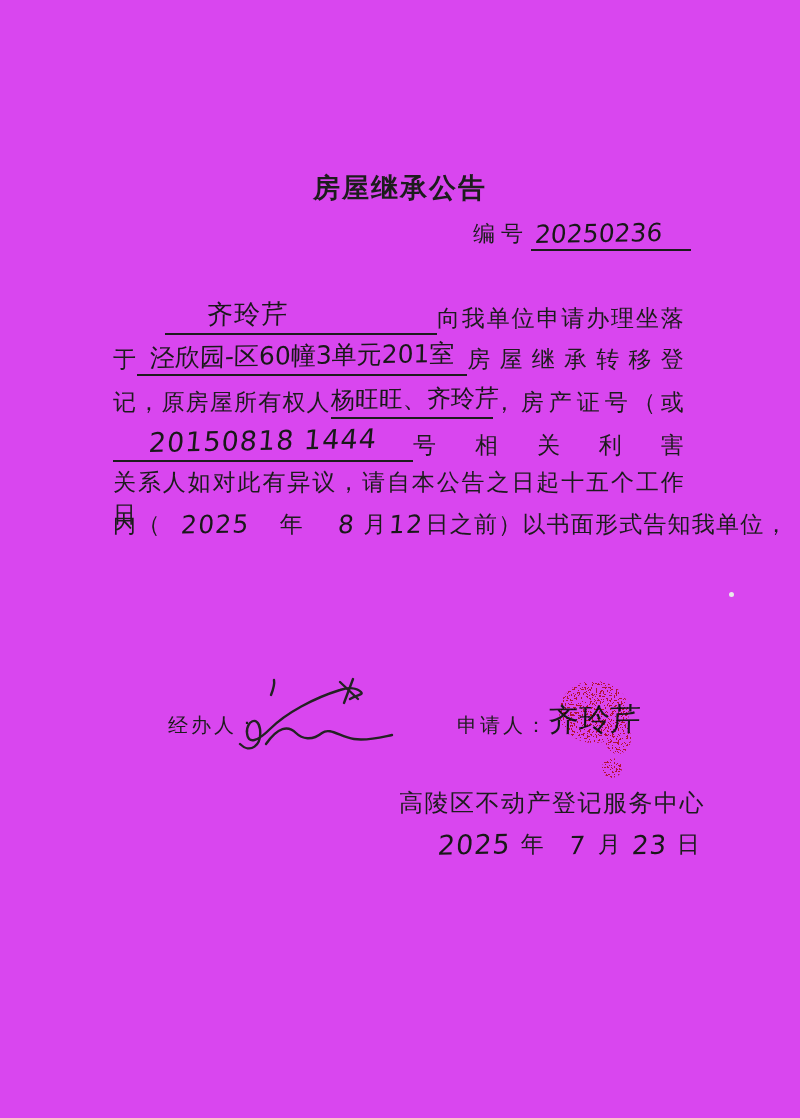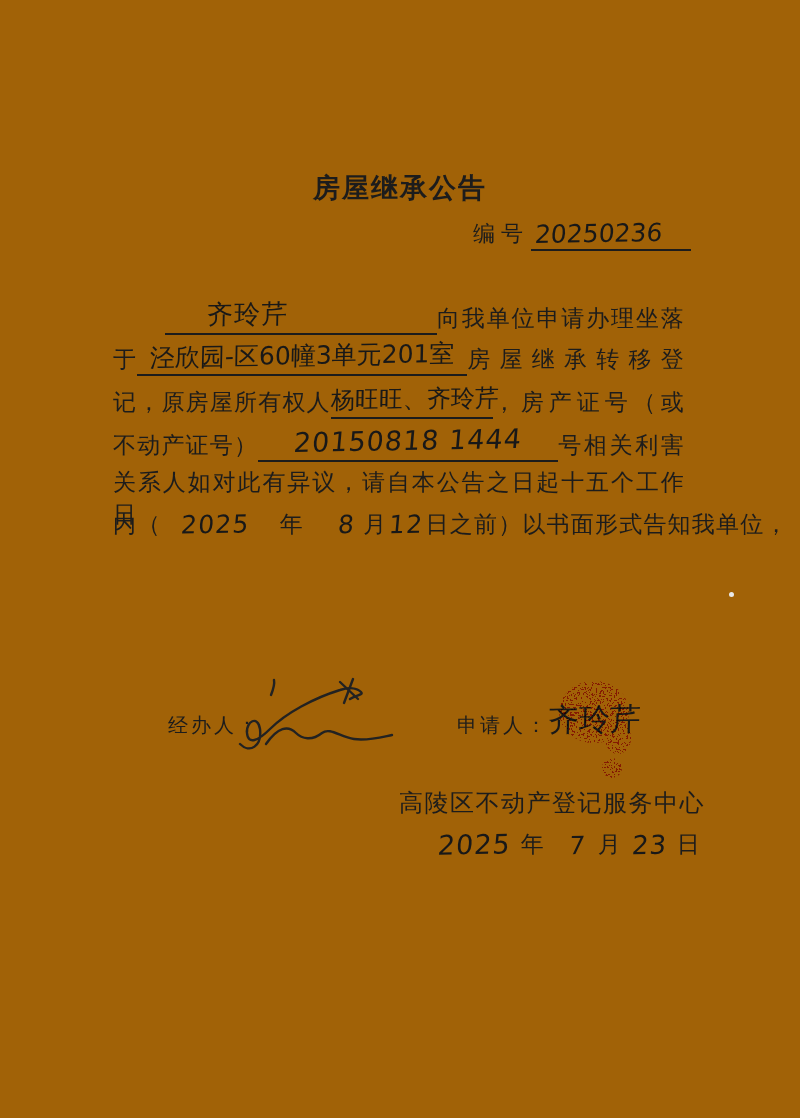--- a/index.html
+++ b/index.html
@@ -1,17 +1,17 @@
 <!DOCTYPE html>
 <html><head>
 <meta charset="utf-8">
 <style>
   html,body { margin:0; padding:0; background:#ffffff; }
   .page {
-    position:relative; width:800px; height:1118px; background:#a16207;
+    position:relative; width:800px; height:1118px; background:#d946ef;
     font-family:"Liberation Serif", serif; color:#1c1c1c; overflow:hidden;
   }
   
   .title {
     position:absolute; top:170px; left:0; width:100%; margin:0;
     text-align:center; font-size:27px; font-weight:700; letter-spacing:2px;
     font-family:"Liberation Sans", sans-serif;
   }
   
   .number-row { position:absolute; top:219px; left:473px; font-size:22px; display:flex; }
@@ -88,21 +88,20 @@
     <span class="fill">房屋继承转移登</span>
   </div>
 
   <div class="body-line" style="top:383px">
     <span class="seg">记，原房屋所有权人</span>
     <span class="blank blank-owners"><span class="hw hw-cjk hw-owners">杨旺旺、齐玲芹</span></span>
     <span class="fill">，房产证号（或</span>
   </div>
 
   <div class="body-line" style="top:425px">
-    <span class="seg">不动产证号）</span>
     <span class="blank blank-cert"><span class="hw hw-cert">20150818 1444</span></span>
     <span class="fill">号相关利害</span>
   </div>
 
   <div class="body-line" style="top:467px">
     <span class="fill">关系人如对此有异议，请自本公告之日起十五个工作日</span>
   </div>
 
   <div class="body-line" style="top:509px">
     <span class="seg">内（</span>

